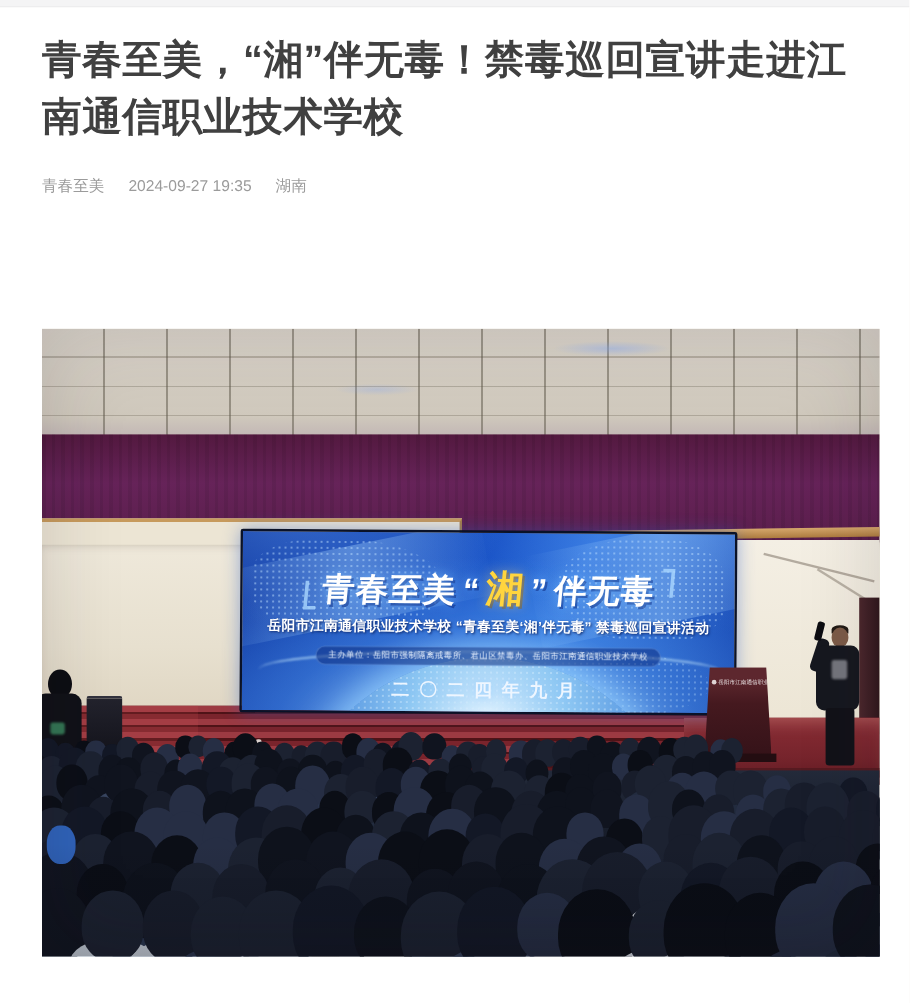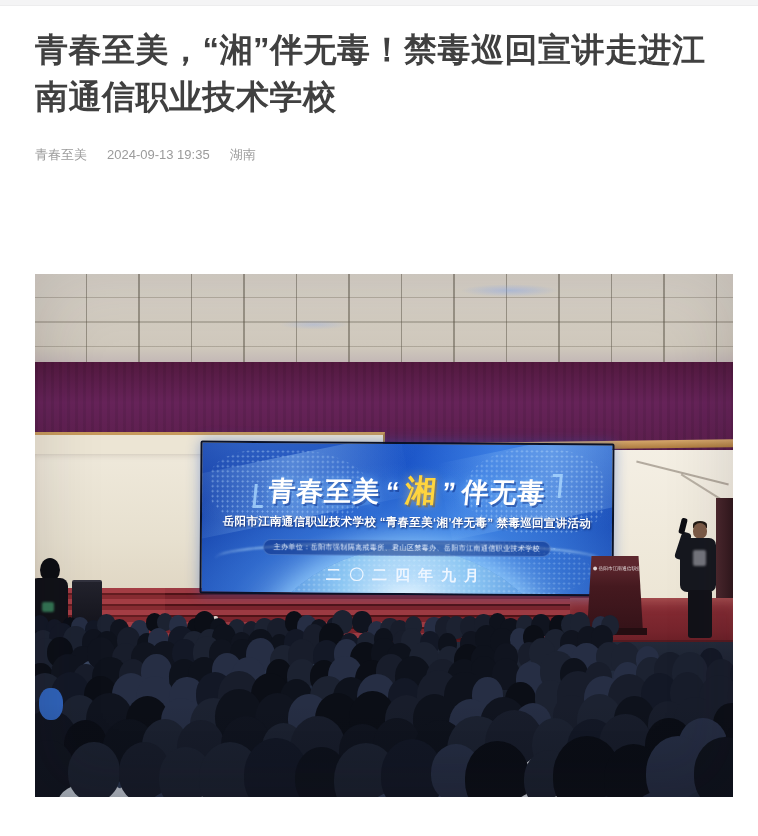--- a/index.html
+++ b/index.html
@@ -146,21 +146,21 @@
 </style>
 </head>
 <body>
 
 <div id="page">
   <div id="topbar"></div>
 
   <h1 id="title">青春至美，“湘”伴无毒！禁毒巡回宣讲走进江南通信职业技术学校</h1>
 
   <div id="byline">
-    <span>青春至美</span><span>2024-09-13 19:35</span><span>湖南</span>
+    <span>青春至美</span><span>2024-09-27 19:35</span><span>湖南</span>
   </div>
 
 
   <div id="photo">
     <div id="ceiling"></div>
     <div id="curtain"></div>
     <div id="trim"></div>
     <div id="prosc-left"></div>
     <div id="wall"></div>
     <div id="wall-bright"></div>

